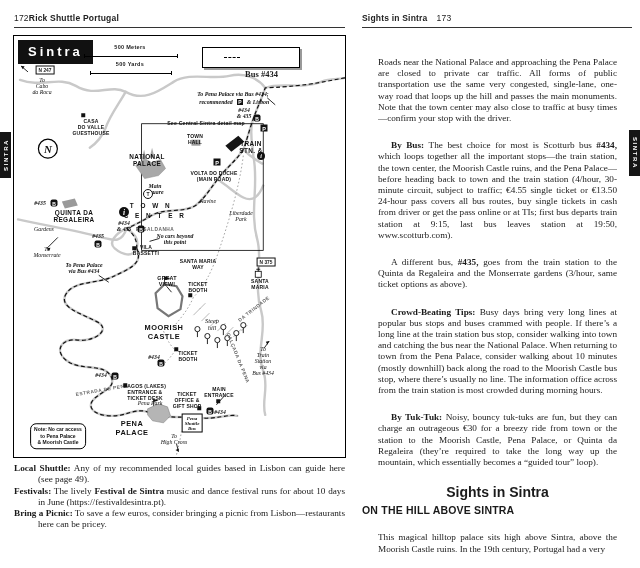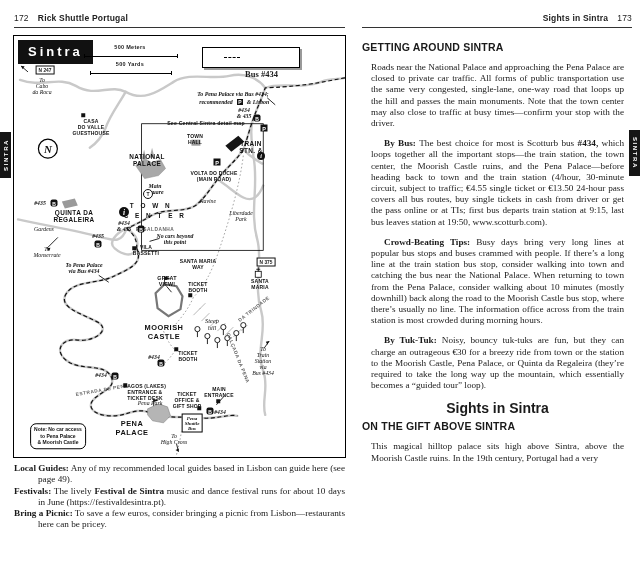--- a/index.html
+++ b/index.html
@@ -5,23 +5,23 @@
   html,body{margin:0;padding:0;background:#ffffff;}
   body{width:640px;height:568px;overflow:hidden;position:relative;
        font-family:"Liberation Serif",serif;color:#1a1a1a;}
   .spread{position:absolute;inset:0;background:#fff;}
 
   
   .phead{position:absolute;top:13px;font-family:"Liberation Sans",sans-serif;
          font-size:8.5px;font-weight:700;letter-spacing:.2px;color:#222;
          border-bottom:1px solid #333;padding-bottom:4px;}
   .phead-l{left:14px;width:331px;text-align:left;}
-  .phead-r{left:362px;width:270px;text-align:right;}
+  .phead-r{left:362px;width:270px;}
   .pnum{font-weight:400;}
-  .phead-l .pnum{margin-right:9px;}
+  .phead-l .pnum{}
   .phead-r .pnum{margin-left:9px;}
 
   
   .tab{position:absolute;width:11px;height:46px;background:#151515;
        display:flex;align-items:center;justify-content:center;}
   .tab span{color:#fff;font:700 6px "Liberation Sans",sans-serif;letter-spacing:1.6px;
             writing-mode:vertical-rl;}
   .tab-l{left:0;top:132px;}
   .tab-l span{transform:rotate(180deg);}
   .tab-r{left:629px;top:130px;}
@@ -74,21 +74,21 @@
   .mk-sq{width:3.5px;height:3.5px;background:#111;}
 
   
   #left-notes{position:absolute;left:14px;top:463px;width:331px;}
   .note-p{margin:0;font:9.2px/11.3px "Liberation Serif",serif;
           padding-left:24px;text-indent:-24px;text-align:justify;}
   .note-p .lead{font-weight:700;}
 
   
   #right-blocks{position:absolute;left:362px;top:41px;width:271px;}
-  #right-blocks p{margin:9px;font:9.2px/11.2px "Liberation Serif",serif;text-align:justify;}
+  #right-blocks p{margin:16px;font:9.2px/11.2px "Liberation Serif",serif;text-align:justify;}
   #right-blocks p.ind{text-indent:13px;}
   .h1{font:700 14px "Liberation Sans",sans-serif;text-align:center;margin:7px 0 4px 0;}
   .h2{font:700 10.5px "Liberation Sans",sans-serif;letter-spacing:.2px;margin:0 0 2px 0;}
   .h2.mt{margin-top:4px;}
   .h3{font:700 9.5px "Liberation Sans",sans-serif;margin:6px 0 1px 0;}
   .bold{font-weight:700;}
 </style>
 </head>
 <body>
 
@@ -317,39 +317,39 @@
           <div class="mk mk-sq" style="left: 120px; top: 212px;"></div>
           <div class="mk mk-sq" style="left: 176px; top: 259px;"></div>
           <div class="mk mk-sq" style="left: 162px; top: 313px;"></div>
           <div class="mk mk-sq" style="left: 111px; top: 349px;"></div>
           <div class="mk mk-sq" style="left: 185px; top: 372px;"></div>
           <div class="mk mk-sq" style="left: 204px; top: 365px;"></div>
         </div>
     </div>
 
     <div id="left-notes">
-        <p class="note-p"><span class="lead">Local Guides:</span><span> Any of my recommended local guides based in Lisbon can guide here (see page 49).</span></p>
+        <p class="note-p"><span class="lead">Local Shuttle:</span><span> Any of my recommended local guides based in Lisbon can guide here (see page 49).</span></p>
         <p class="note-p"><span class="lead">Festivals:</span><span> The lively </span><span class="bold">Festival de Sintra</span><span> music and dance festival runs for about 10 days in June (https://festivaldesintra.pt).</span></p>
         <p class="note-p"><span class="lead">Bring a Picnic:</span><span> To save a few euros, consider bringing a picnic from Lisbon—restaurants here can be pricey.</span></p>
       </div>
   </div>
 
   <div>
     <div class="phead phead-r">
       <span class="ptitle">Sights in Sintra</span><span class="pnum">173</span>
     </div>
 
     <div class="tab tab-r">
       <span>SINTRA</span>
     </div>
 
     <div id="right-blocks">
-        <div class="h2">GETTING AROUND SINTRA</div>
         <p><span>Roads near the National Palace and approaching the Pena Palace are closed to private car traffic. All forms of public transportation use the same very congested, single-lane, one-way road that loops up the hill and passes the main monuments. Note that the town center may also close to traffic at busy times—confirm your stop with the driver.</span></p>
         <p class="ind"><span class="bold">By Bus: </span><span>The best choice for most is Scotturb bus </span><span class="bold">#434,</span><span> which loops together all the important stops—the train station, the town center, the Moorish Castle ruins, and the Pena Palace—before heading back to town and the train station (4/hour, 30-minute circuit, subject to traffic; €4.55 single ticket or €13.50 24-hour pass covers all bus routes, buy single tickets in cash from driver or get the pass online or at TIs; first bus departs train station at 9:15, last bus leaves station at 19:50, www.scotturb.com).</span></p>
+        <p class="ind"><span>A different bus, </span><span class="bold">#435,</span><span> goes from the train station to the Quinta da Regaleira and the Monserrate gardens (3/hour, same ticket options as above).</span></p>
         <p class="ind"><span class="bold">Crowd-Beating Tips: </span><span>Busy days bring very long lines at popular bus stops and buses crammed with people. If there’s a long line at the train station bus stop, consider walking into town and catching the bus near the National Palace. When returning to town from the Pena Palace, consider walking about 10 minutes (mostly downhill) back along the road to the Moorish Castle bus stop, where there’s usually no line. The information office across from the train station is most crowded during morning hours.</span></p>
         <p class="ind"><span class="bold">By Tuk-Tuk: </span><span>Noisy, bouncy tuk-tuks are fun, but they can charge an outrageous €30 for a breezy ride from town or the station to the Moorish Castle, Pena Palace, or Quinta da Regaleira (they’re required to take the long way up the mountain, which essentially becomes a “guided tour” loop).</span></p>
         <div class="h1">Sights in Sintra</div>
-        <div class="h2 mt">ON THE GIFT ABOVE SINTRA</div>
+        <div class="h2 mt">ON THE HILL ABOVE SINTRA</div>
         <p><span>This magical hilltop palace sits high above Sintra, above the Moorish Castle ruins. In the 19th century, Portugal had a very</span></p>
       </div>
   </div>
 </div>
 
 </body></html>

